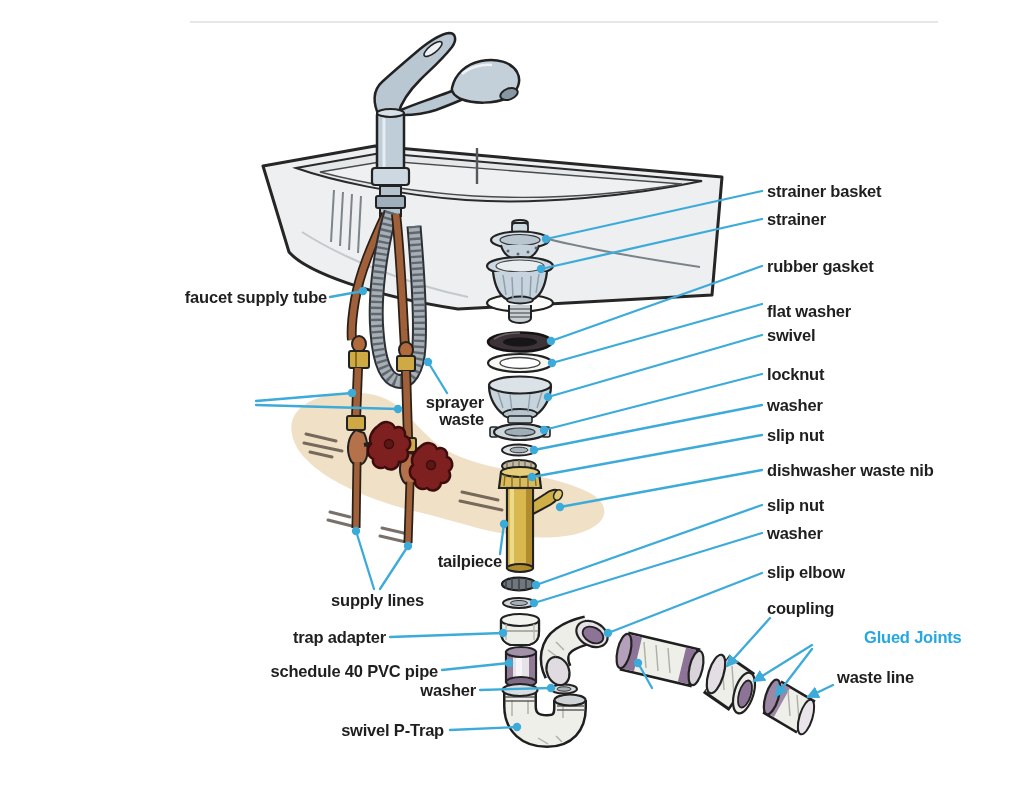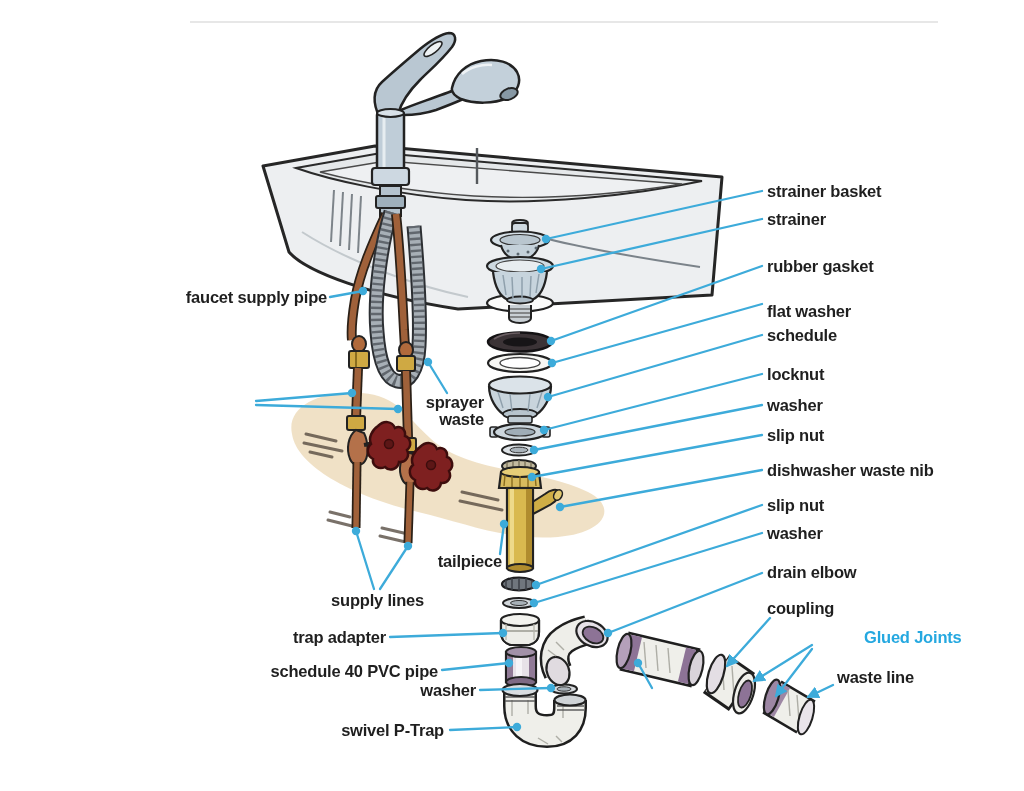--- a/index.html
+++ b/index.html
@@ -391,33 +391,33 @@
         <circle class="ldot" cx="551" cy="688" r="4.2"></circle>
     <circle class="ldot" cx="517" cy="727" r="4.2"></circle>
         <circle class="ldot" cx="638" cy="663" r="4.2"></circle>
   </g>
 </svg>
 
 <div class="lbl" style="left:767px;top:182px">strainer basket</div>
 <div class="lbl" style="left:767px;top:210px">strainer</div>
 <div class="lbl" style="left:767px;top:257px">rubber gasket</div>
 <div class="lbl" style="left:767px;top:302px">flat washer</div>
-<div class="lbl" style="left:767px;top:326px">schedule</div>
+<div class="lbl" style="left:767px;top:326px">swivel</div>
 <div class="lbl" style="left:767px;top:365px">locknut</div>
 <div class="lbl" style="left:767px;top:396px">washer</div>
 <div class="lbl" style="left:767px;top:426px">slip nut</div>
 <div class="lbl" style="left:767px;top:461px">dishwasher waste nib</div>
 <div class="lbl" style="left:767px;top:496px">slip nut</div>
 <div class="lbl" style="left:767px;top:524px">washer</div>
-<div class="lbl" style="left:767px;top:563px">drain elbow</div>
+<div class="lbl" style="left:767px;top:563px">slip elbow</div>
 <div class="lbl" style="left:767px;top:599px">coupling</div>
 <div class="lbl glued" style="left:816px;top:628px">Glued Joints</div>
 <div class="lbl" style="left:837px;top:668px">waste line</div>
 
-<div class="lbl ra" style="right:697px;top:288px">faucet supply pipe</div>
+<div class="lbl ra" style="right:697px;top:288px">faucet supply tube</div>
 <div class="lbl ra" style="right:540px;top:394px">
   <span class="ln">sprayer</span>
   <span class="ln">waste</span>
 </div>
 <div class="lbl ra" style="right:522px;top:552px">tailpiece</div>
 <div class="lbl ra" style="right:600px;top:591px">supply lines</div>
 <div class="lbl ra" style="right:638px;top:628px">trap adapter</div>
 <div class="lbl ra" style="right:586px;top:662px">schedule 40 PVC pipe</div>
 <div class="lbl ra" style="right:548px;top:681px">washer</div>
 <div class="lbl ra" style="right:580px;top:721px">swivel P-Trap</div>

